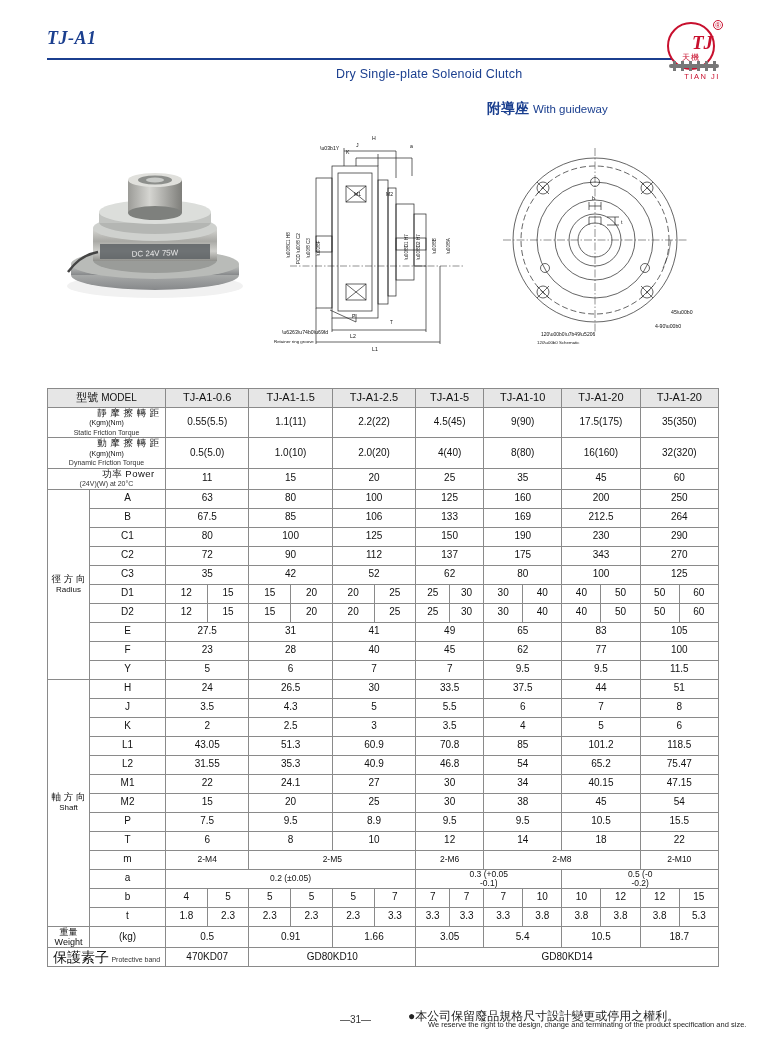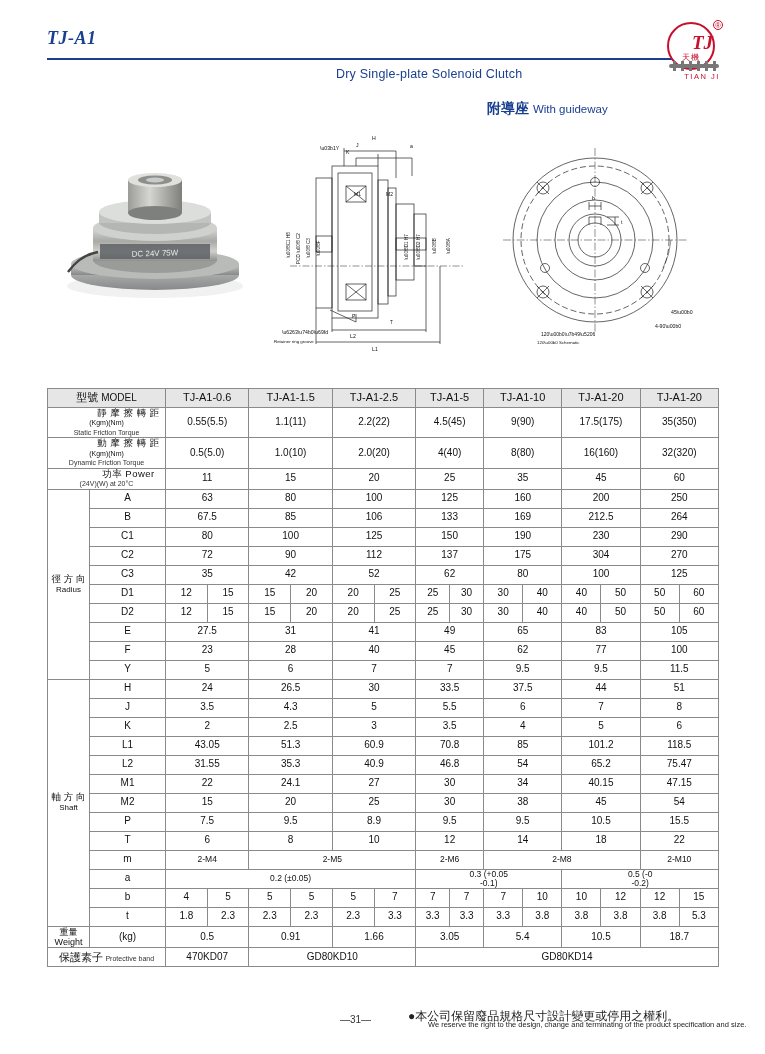--- a/index.html
+++ b/index.html
@@ -408,21 +408,21 @@
             <td colspan="2">230</td>
             <td colspan="2">290</td>
           </tr>
           <tr>
             <td class="subname">C2</td>
             <td colspan="2">72</td>
             <td colspan="2">90</td>
             <td colspan="2">112</td>
             <td colspan="2">137</td>
             <td colspan="2">175</td>
-            <td colspan="2">304</td>
+            <td colspan="2">343</td>
             <td colspan="2">270</td>
           </tr>
           <tr>
             <td class="subname">C3</td>
             <td colspan="2">35</td>
             <td colspan="2">42</td>
             <td colspan="2">52</td>
             <td colspan="2">62</td>
             <td colspan="2">80</td>
             <td colspan="2">100</td>
@@ -636,21 +636,21 @@
             <td class="subname">(kg)</td>
             <td colspan="2">0.5</td>
             <td colspan="2">0.91</td>
             <td colspan="2">1.66</td>
             <td colspan="2">3.05</td>
             <td colspan="2">5.4</td>
             <td colspan="2">10.5</td>
             <td colspan="2">18.7</td>
           </tr>
           <tr>
-            <td class="rowlabel" colspan="2"><span style="font-size:11px">保護素子</span> <span class="en">Protective band</span></td>
+            <td class="rowlabel" colspan="2"><span style="font-size:14px">保護素子</span> <span class="en">Protective band</span></td>
             <td colspan="2">470KD07</td>
             <td colspan="4">GD80KD10</td>
             <td colspan="8">GD80KD14</td>
           </tr>
         </tbody>
     </table>
   </div>
 
   <div class="footer">
     <div class="pageno">—31—</div>

